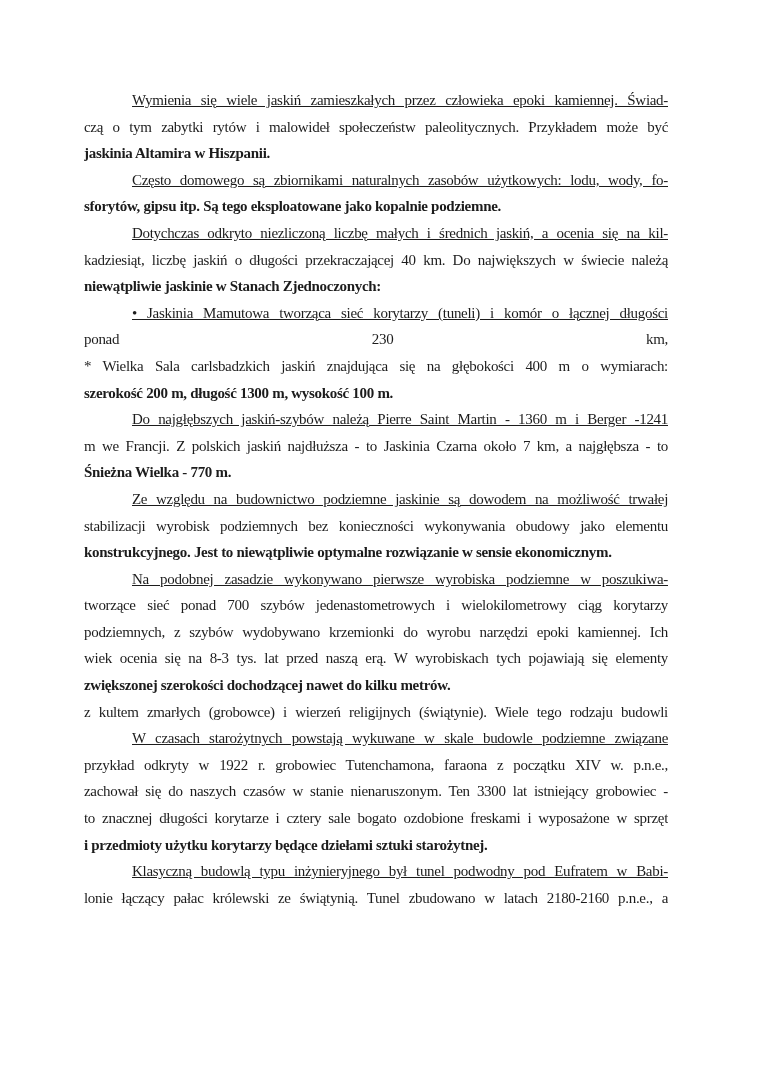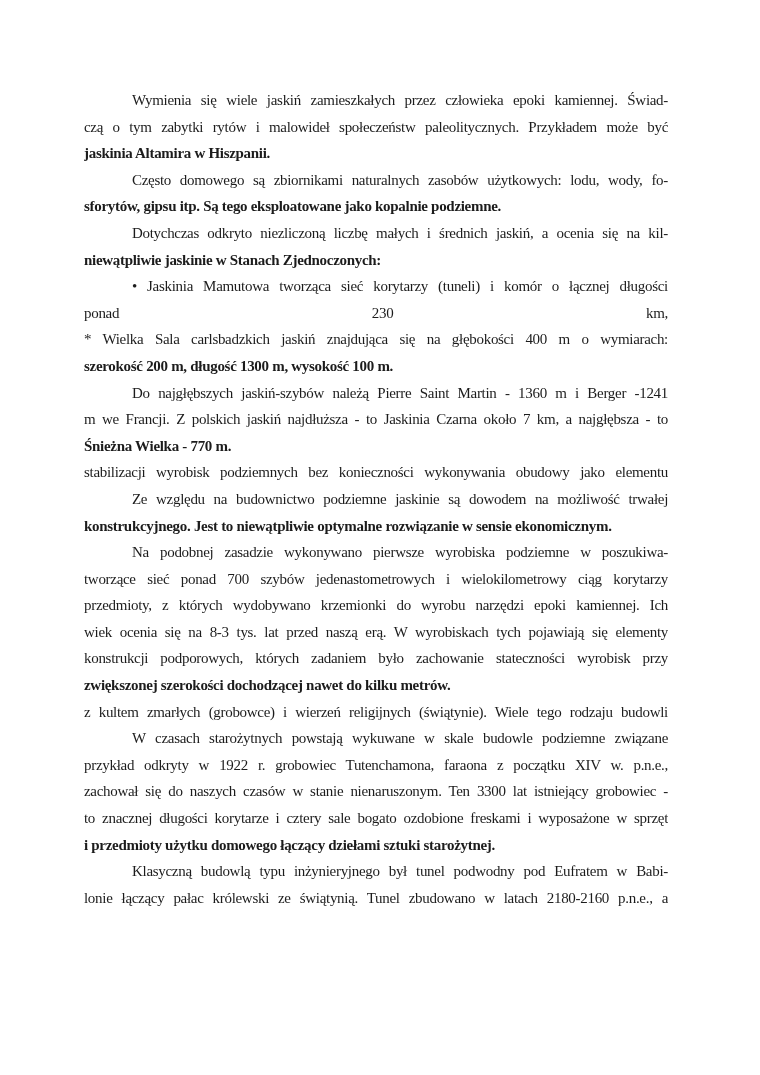--- a/index.html
+++ b/index.html
@@ -34,52 +34,53 @@
     text-align-last: justify;
     max-height: 26.6px;
     overflow: hidden;
   }
   .line.endpar {
     text-align-last: left;
     font-weight: bold;
   }
   .line.indent {
     text-indent: 48px;
+    text-decoration: underline;
   }
 </style>
 </head>
 <body>
 
 <div class="page">
   <div class="text-block">
       <div class="line indent">Wymienia się wiele jaskiń zamieszkałych przez człowieka epoki kamiennej. Świad-</div>
       <div class="line">czą o tym zabytki rytów i malowideł społeczeństw paleolitycznych. Przykładem może być</div>
       <div class="line endpar">jaskinia Altamira w Hiszpanii.</div>
       <div class="line indent">Często domowego są zbiornikami naturalnych zasobów użytkowych: lodu, wody, fo-</div>
       <div class="line endpar">sforytów, gipsu itp. Są tego eksploatowane jako kopalnie podziemne.</div>
       <div class="line indent">Dotychczas odkryto niezliczoną liczbę małych i średnich jaskiń, a ocenia się na kil-</div>
+      <div class="line">kadziesiąt, liczbę jaskiń o długości przekraczającej 40 km. Do największych w świecie należą</div>
       <div class="line endpar">niewątpliwie jaskinie w Stanach Zjednoczonych:</div>
       <div class="line indent">• Jaskinia Mamutowa tworząca sieć korytarzy (tuneli) i komór o łącznej długości</div>
       <div class="line">ponad 230 km,</div>
       <div class="line">* Wielka Sala carlsbadzkich jaskiń znajdująca się na głębokości 400 m o wymiarach:</div>
       <div class="line endpar">szerokość 200 m, długość 1300 m, wysokość 100 m.</div>
       <div class="line indent">Do najgłębszych jaskiń-szybów należą Pierre Saint Martin - 1360 m i Berger -1241</div>
       <div class="line">m we Francji. Z polskich jaskiń najdłuższa - to Jaskinia Czarna około 7 km, a najgłębsza - to</div>
       <div class="line endpar">Śnieżna Wielka - 770 m.</div>
+      <div class="line indent">Ze względu na budownictwo podziemne jaskinie są dowodem na możliwość trwałej</div>
       <div class="line">stabilizacji wyrobisk podziemnych bez konieczności wykonywania obudowy jako elementu</div>
-      <div class="line indent">Ze względu na budownictwo podziemne jaskinie są dowodem na możliwość trwałej</div>
       <div class="line endpar">konstrukcyjnego. Jest to niewątpliwie optymalne rozwiązanie w sensie ekonomicznym.</div>
       <div class="line indent">Na podobnej zasadzie wykonywano pierwsze wyrobiska podziemne w poszukiwa-</div>
       <div class="line">tworzące sieć ponad 700 szybów jedenastometrowych i wielokilometrowy ciąg korytarzy</div>
-      <div class="line">przedmioty, z których wydobywano krzemionki do wyrobu narzędzi epoki kamiennej. Ich</div>
+      <div class="line">podziemnych, z szybów wydobywano krzemionki do wyrobu narzędzi epoki kamiennej. Ich</div>
       <div class="line">wiek ocenia się na 8-3 tys. lat przed naszą erą. W wyrobiskach tych pojawiają się elementy</div>
-      <div class="line">konstrukcji podporowych, których zadaniem było zachowanie stateczności wyrobisk przy</div>
       <div class="line endpar">zwiększonej szerokości dochodzącej nawet do kilku metrów.</div>
       <div class="line">z kultem zmarłych (grobowce) i wierzeń religijnych (świątynie). Wiele tego rodzaju budowli</div>
       <div class="line indent">W czasach starożytnych powstają wykuwane w skale budowle podziemne związane</div>
       <div class="line">przykład odkryty w 1922 r. grobowiec Tutenchamona, faraona z początku XIV w. p.n.e.,</div>
       <div class="line">zachował się do naszych czasów w stanie nienaruszonym. Ten 3300 lat istniejący grobowiec -</div>
       <div class="line">to znacznej długości korytarze i cztery sale bogato ozdobione freskami i wyposażone w sprzęt</div>
-      <div class="line endpar">i przedmioty użytku domowego łączący dziełami sztuki starożytnej.</div>
+      <div class="line endpar">i przedmioty użytku korytarzy będące dziełami sztuki starożytnej.</div>
       <div class="line indent">Klasyczną budowlą typu inżynieryjnego był tunel podwodny pod Eufratem w Babi-</div>
       <div class="line">lonie łączący pałac królewski ze świątynią. Tunel zbudowano w latach 2180-2160 p.n.e., a</div>
     </div>
 </div>
 
 </body></html>

